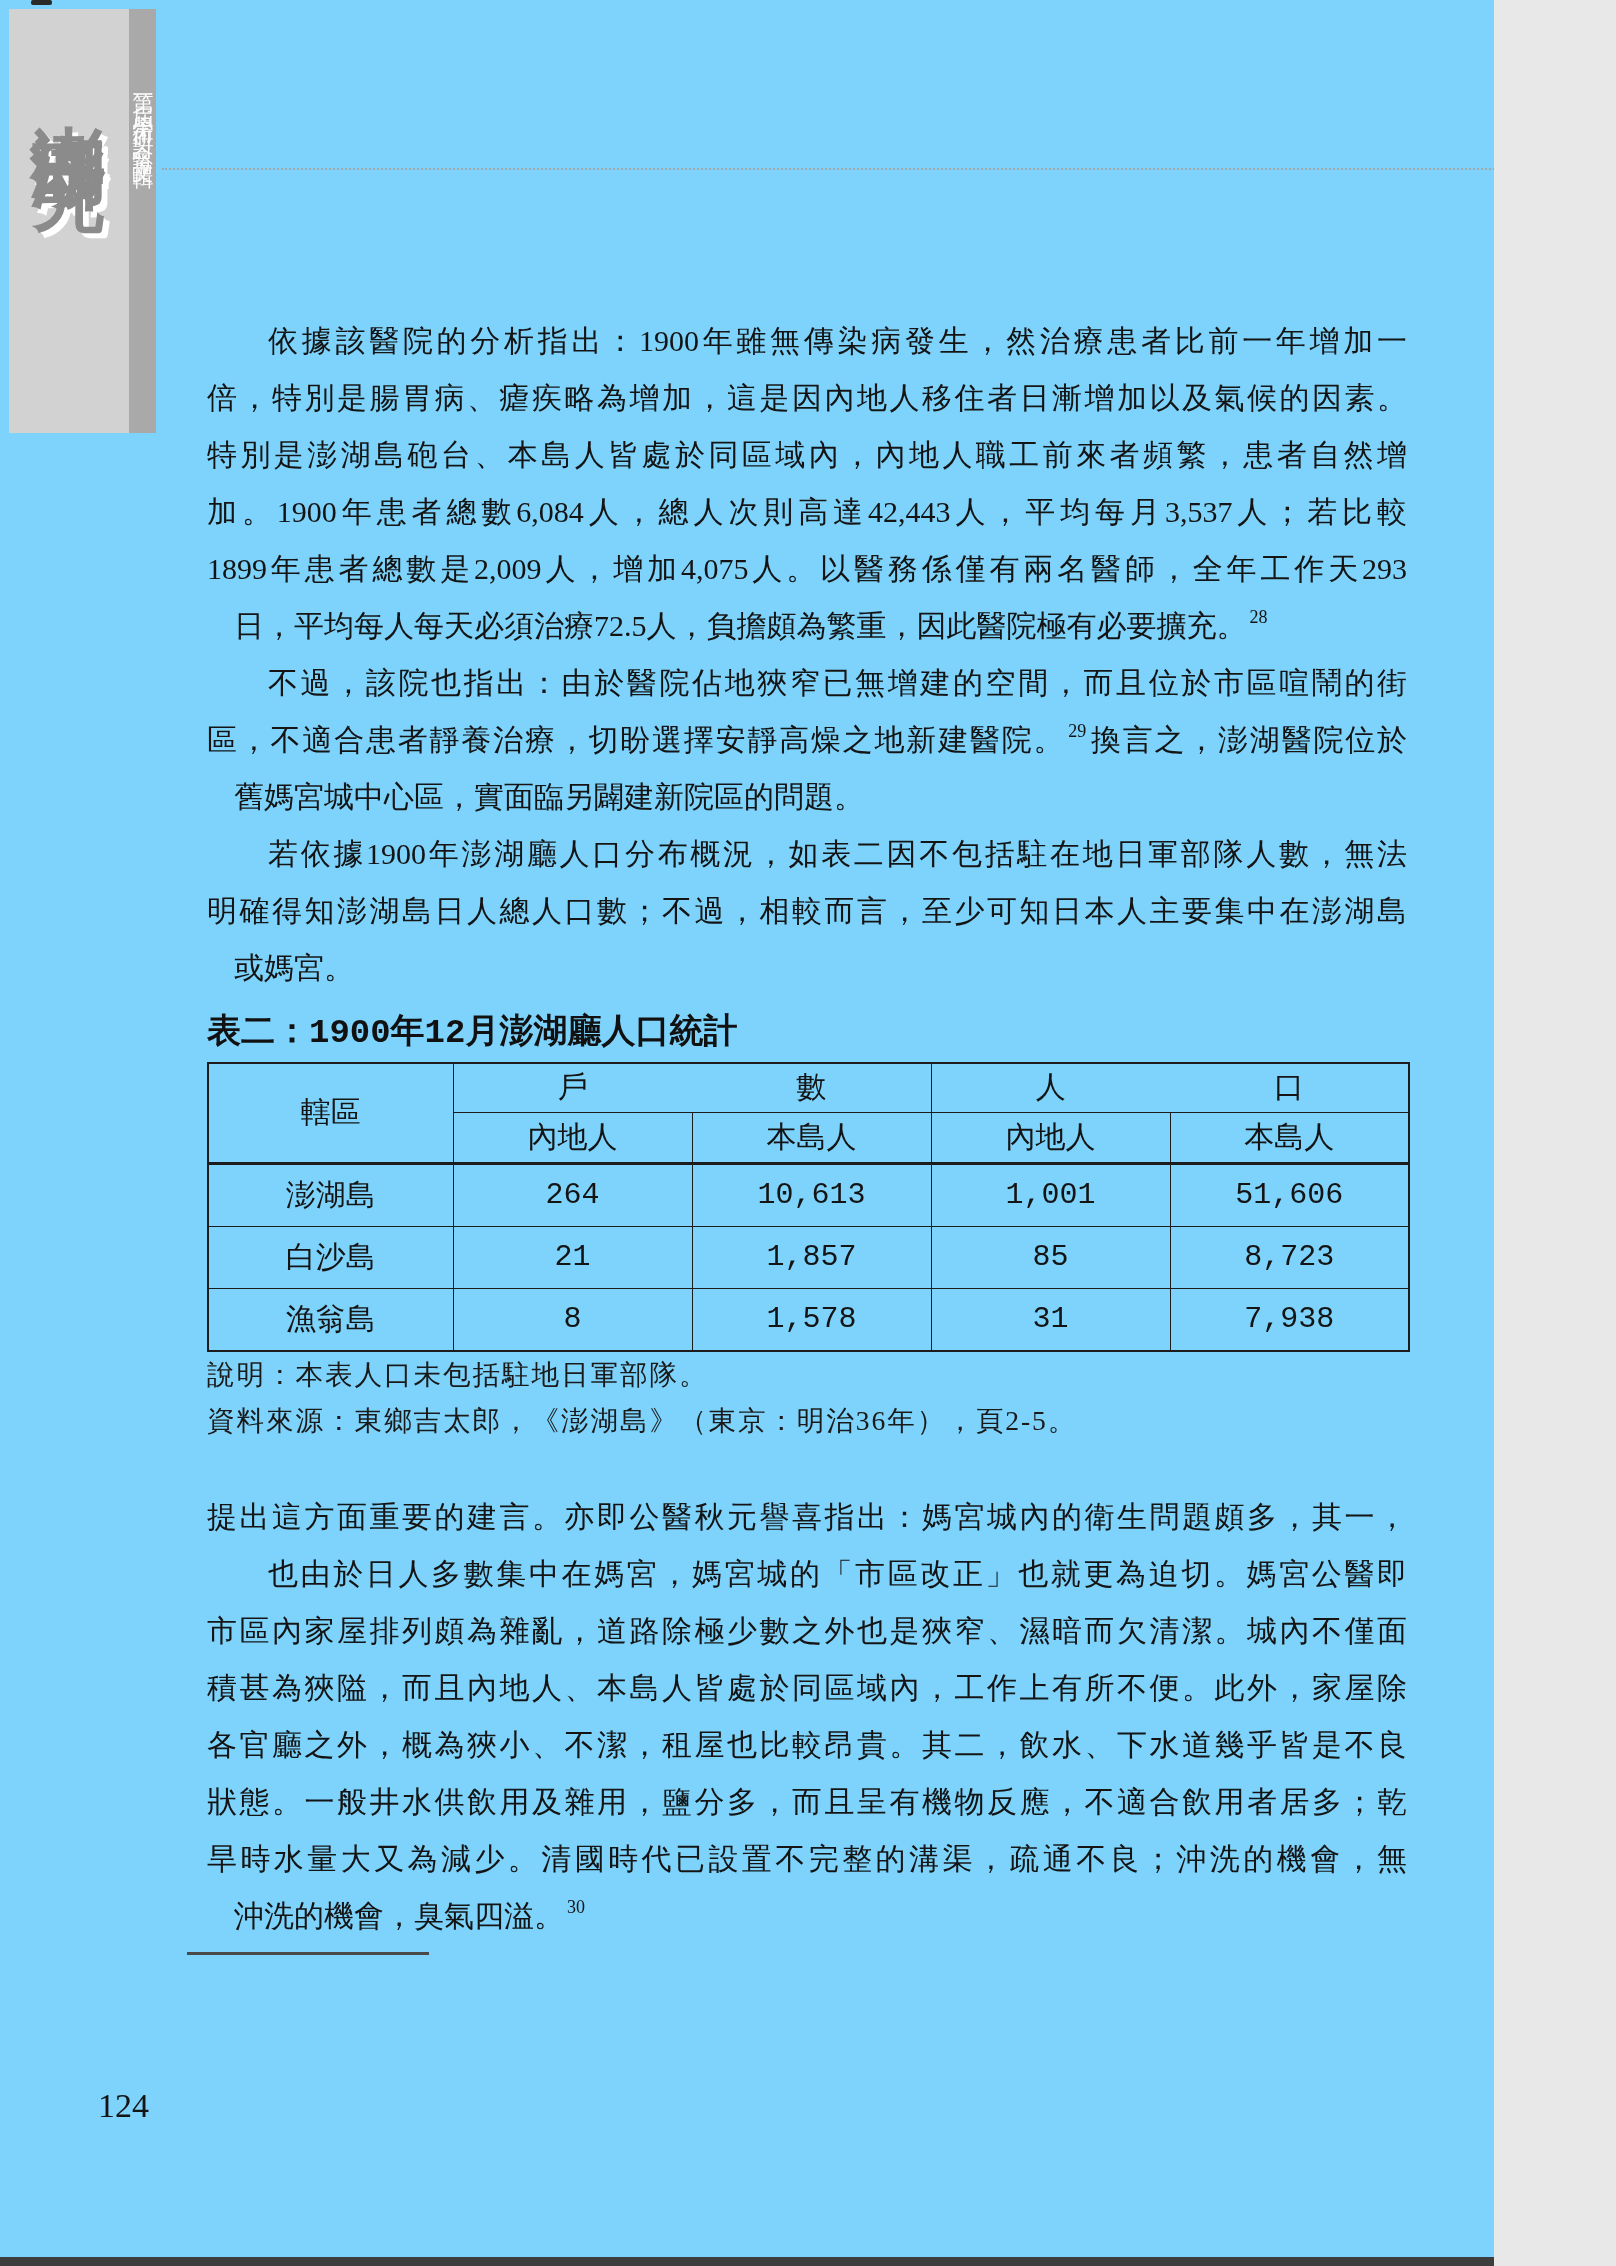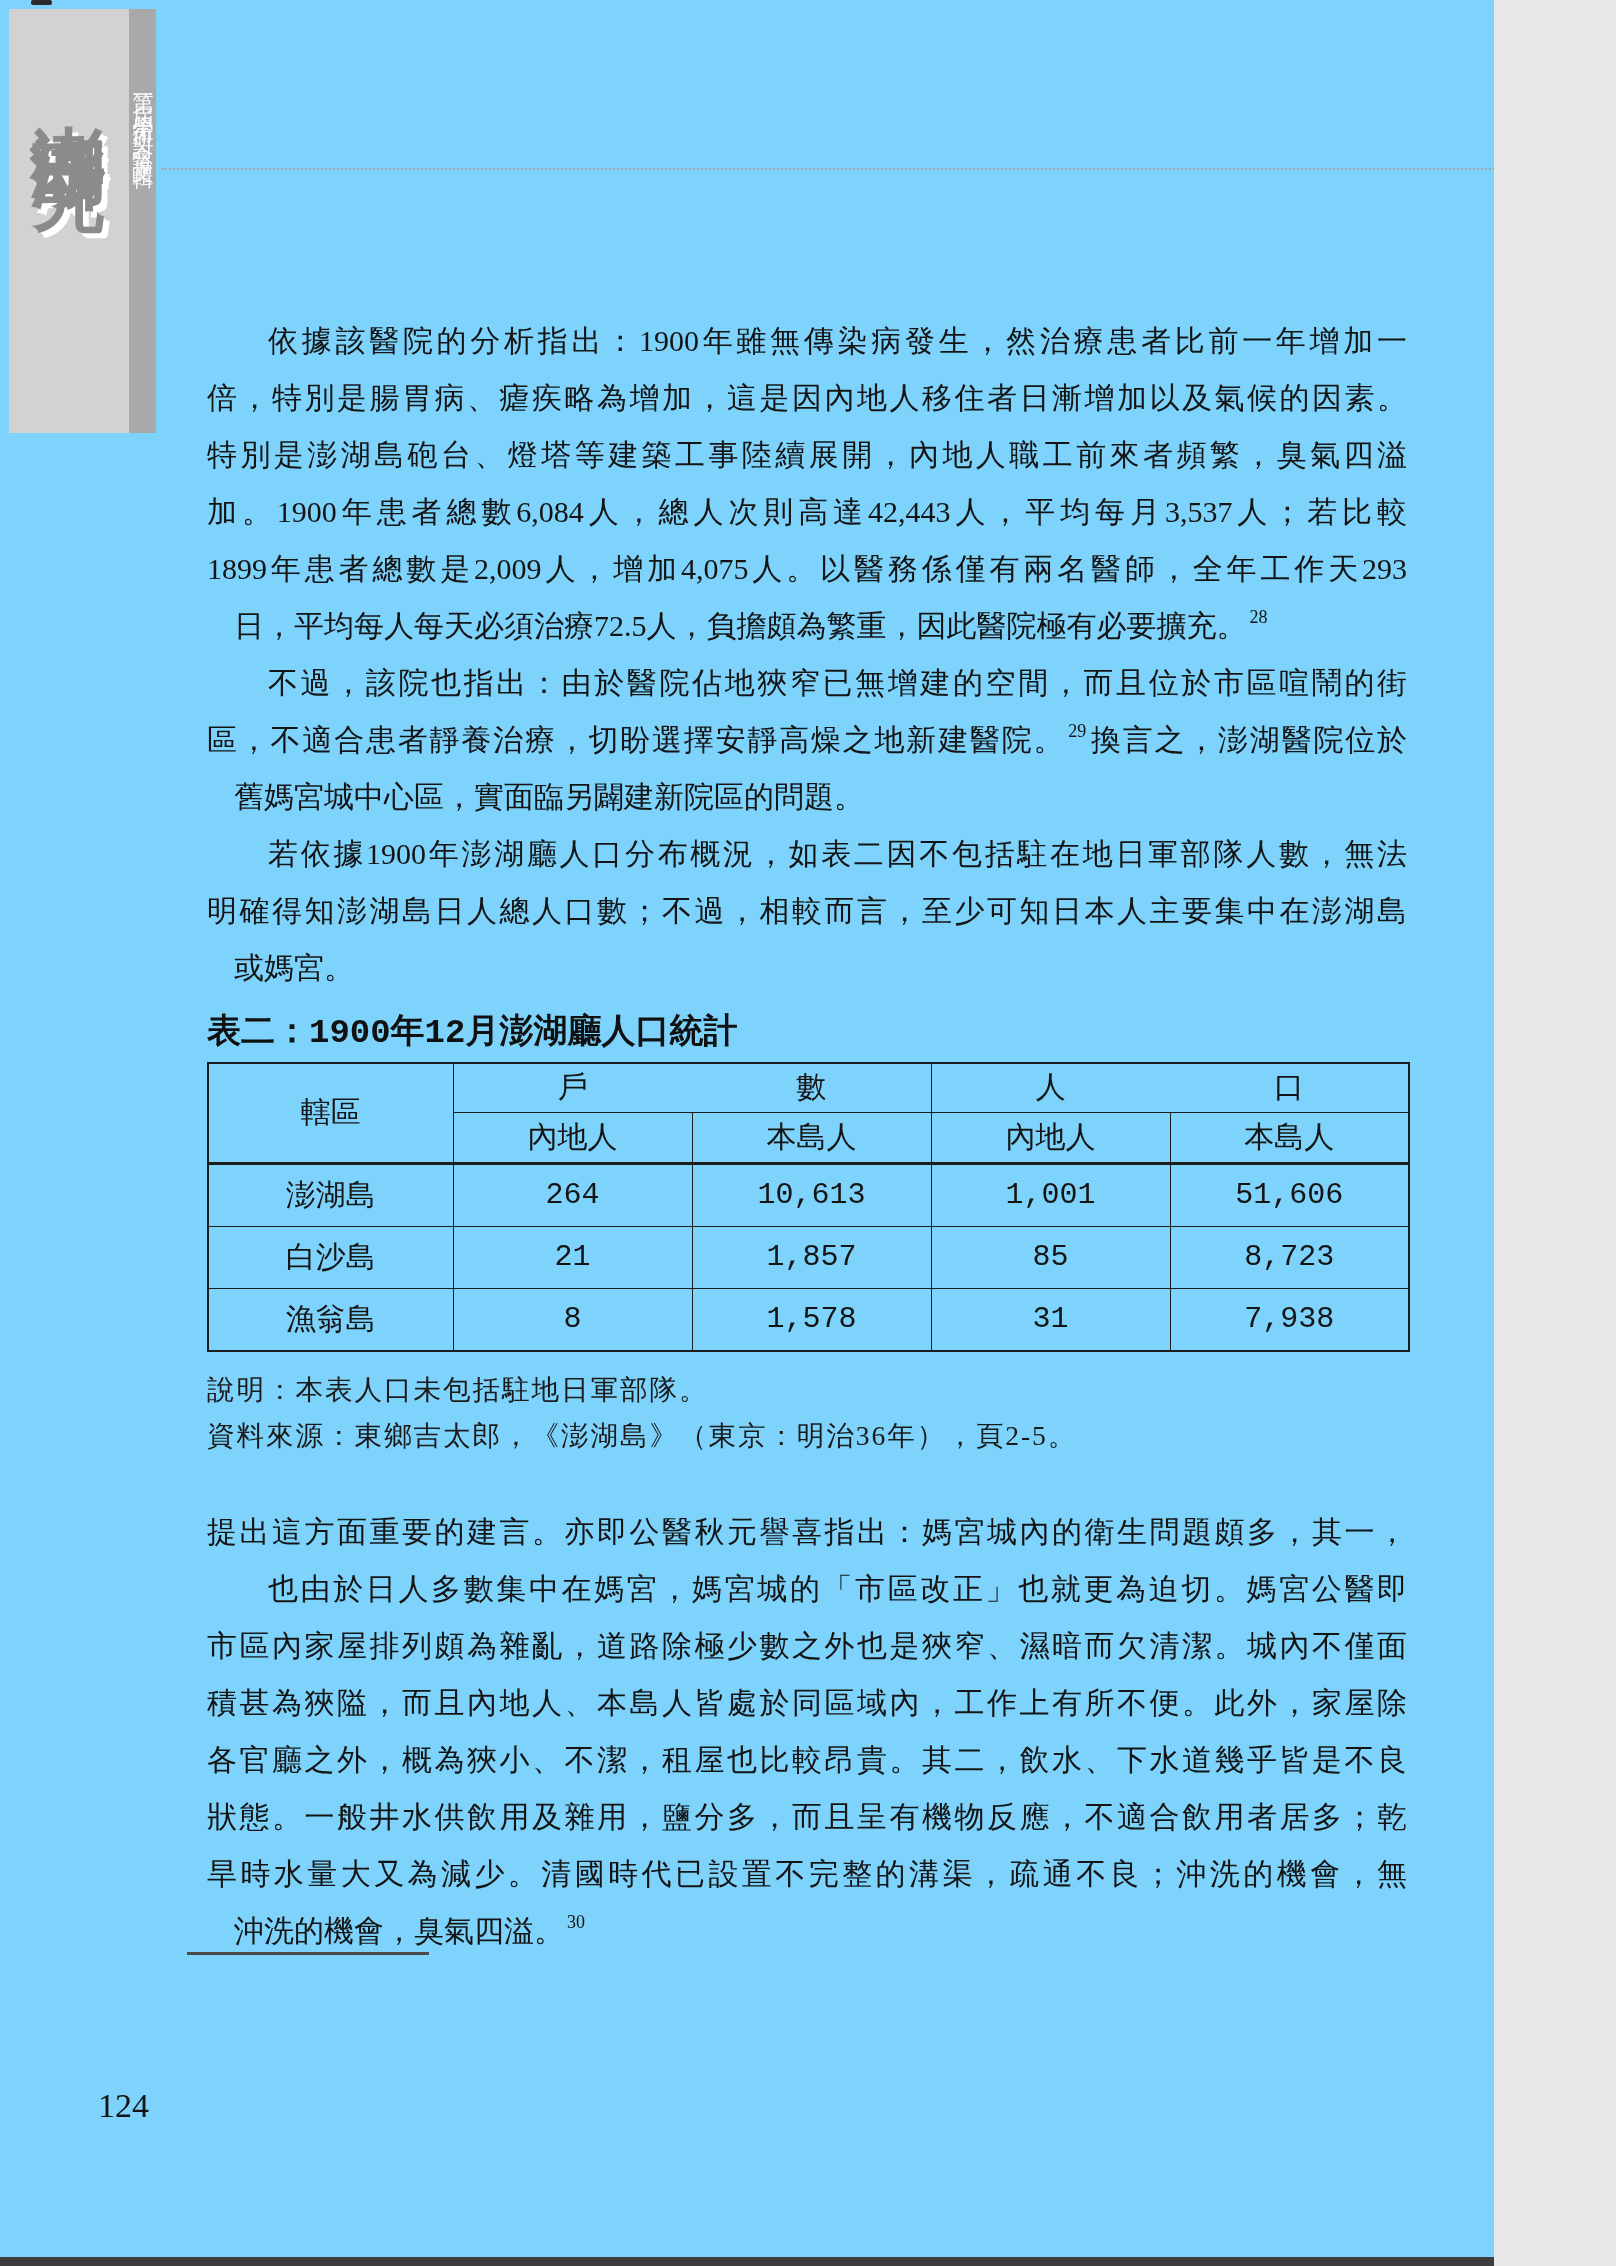--- a/index.html
+++ b/index.html
@@ -51,21 +51,21 @@
   table.stats{border-collapse:collapse;table-layout:fixed;width:1200px;margin-top:3.8px;
     border:2.9px solid #1c1c1c;font-size:30px;color:#141414;font-family:Liberation Mono, monospace;}
   table.stats th,table.stats td{border:1.9px solid #1c1c1c;text-align:center;font-weight:normal;padding:0;}
   table.stats tr.h1 th{height:48px;}
   table.stats tr.h2 th{height:49px;border-bottom:3.8px solid #1c1c1c;}
   table.stats th.corner{border-bottom:3.8px solid #1c1c1c;}
   table.stats tr.datarow th,table.stats tr.datarow td{height:61px;margin-left:28px;}
   .pair{display:flex;width:100%;}
   .pair span{flex:1 1 50%;text-align:center;}
   
-  .tbl-notes{margin-top:15px;}
+  .tbl-notes{}
   .note-line{font-size:27.6px;line-height:46px;letter-spacing:1.9px;color:#1a1a1a;}
   
   .para-gap{margin-top:44px;}
   
   .footnote-rule{position:absolute;left:187px;top:1952px;width:242px;height:2.9px;background:#4a4a4a;}
   
   .page-number{position:absolute;left:98px;top:2085px;font-size:34px;line-height:42px;color:#141414;}
 </style>
 </head>
 <body>
@@ -83,21 +83,21 @@
   </div>
 
   <div class="dotted-rule"></div>
 
   <div class="content">
 
     <div>
         <div>
           <div class="bodyline indent"><span>依據該醫院的分析指出：1900年雖無傳染病發生，然治療患者比前一年增加一</span></div>
           <div class="bodyline"><span>倍，特別是腸胃病、瘧疾略為增加，這是因內地人移住者日漸增加以及氣候的因素。</span></div>
-          <div class="bodyline"><span>特別是澎湖島砲台、燈塔等建築工事陸續展開，內地人職工前來者頻繁，臭氣四溢</span></div>
+          <div class="bodyline"><span>特別是澎湖島砲台、本島人皆處於同區域內，內地人職工前來者頻繁，患者自然增</span></div>
           <div class="bodyline"><span>加。1900年患者總數6,084人，總人次則高達42,443人，平均每月3,537人；若比較</span></div>
           <div class="bodyline"><span>1899年患者總數是2,009人，增加4,075人。以醫務係僅有兩名醫師，全年工作天293</span></div>
           <div class="bodyline last"><span>日，平均每人每天必須治療72.5人，負擔頗為繁重，因此醫院極有必要擴充。</span><sup class="fn">28</sup></div>
         </div>
         <div>
           <div class="bodyline indent"><span>不過，該院也指出：由於醫院佔地狹窄已無增建的空間，而且位於市區喧鬧的街</span></div>
           <div class="bodyline"><span>區，不適合患者靜養治療，切盼選擇安靜高燥之地新建醫院。</span><sup class="fn">29</sup><span>換言之，澎湖醫院位於</span></div>
           <div class="bodyline last"><span>舊媽宮城中心區，實面臨另闢建新院區的問題。</span></div>
         </div>
         <div>

